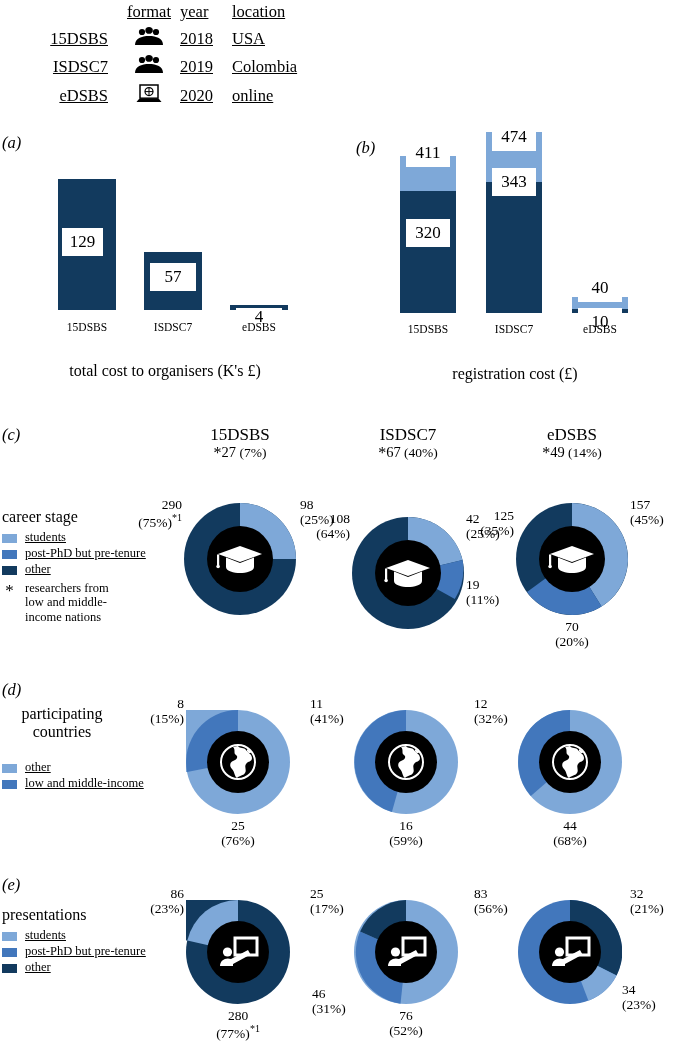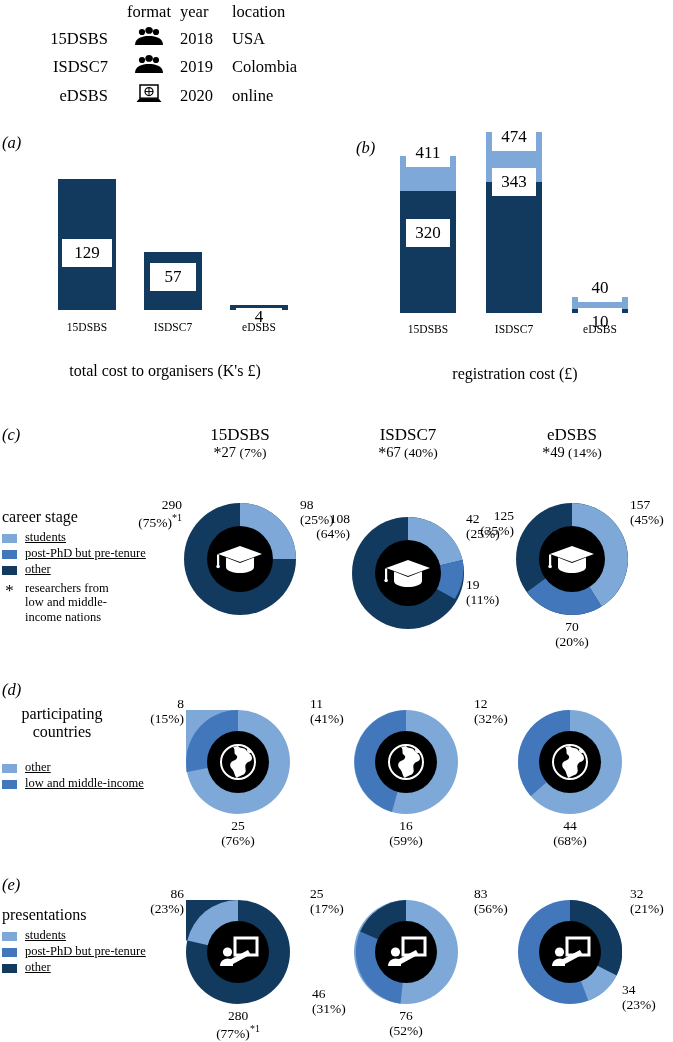--- a/index.html
+++ b/index.html
@@ -11,21 +11,21 @@
     background: #ffffff;
     font-family: "Liberation Serif", "DejaVu Serif", serif;
     color: #000000;
     position: relative;
     overflow: hidden;
   }
   .fig { position: relative; width: 673px; height: 1042px; }
 
   
   .hdr { position: absolute; left: 0; top: 0; width: 340px; }
-  .hdr table { border-collapse: collapse; }
+  .hdr table { border-collapse: collapse; text-decoration: underline; }
   .hdr td, .hdr th {
     font-weight: normal;
     font-size: 16.5px;
     padding: 2px 0;
     text-align: left;
     white-space: nowrap;
   }
   .hdr .c-name  { width: 118px; text-align: right; padding-right: 10px; }
   .hdr .c-fmt   { width: 62px;  text-align: center; }
   .hdr .c-year  { width: 52px;  text-align: left; }
@@ -196,21 +196,21 @@
   <div class="plabel" style="left:2px; top:133px;">(a)</div>
   <div class="barpanel" style="left:40px; top:175px; width:250px; height:215px;">
     <div class="bars" style="position:absolute; left:0; top:0; width:220px; height:135px;">
 
       <div class="bar" style="left:18px; width:58px; height:131px; background:#123a5e;"></div>
 
       <div class="bar" style="left:104px; width:58px; height:58px; background:#123a5e;"></div>
 
       <div class="bar" style="left:190px; width:58px; height:5px; background:#123a5e;"></div>
 
-      <div class="vallabel" style="left:22px; top:64px; width:50px;">129</div>
+      <div class="vallabel" style="left:22px; top:53px; width:41px;">129</div>
       <div class="vallabel" style="left:110px; top:88px; width:46px;">57</div>
       <div class="plainval" style="left:196px; top:133px; width:46px; background:#fff; padding:0 3px;">4</div>
     </div>
     <div class="xtick" style="left:12px; top:146px; width:70px;">15DSBS</div>
     <div class="xtick" style="left:98px; top:146px; width:70px;">ISDSC7</div>
     <div class="xtick" style="left:184px; top:146px; width:70px;">eDSBS</div>
     <div class="axistitle" style="left:-25px; top:187px; width:300px;">total cost to organisers (K's £)</div>
   </div>
 
   <div class="plabel" style="left:356px; top:138px;">(b)</div>

